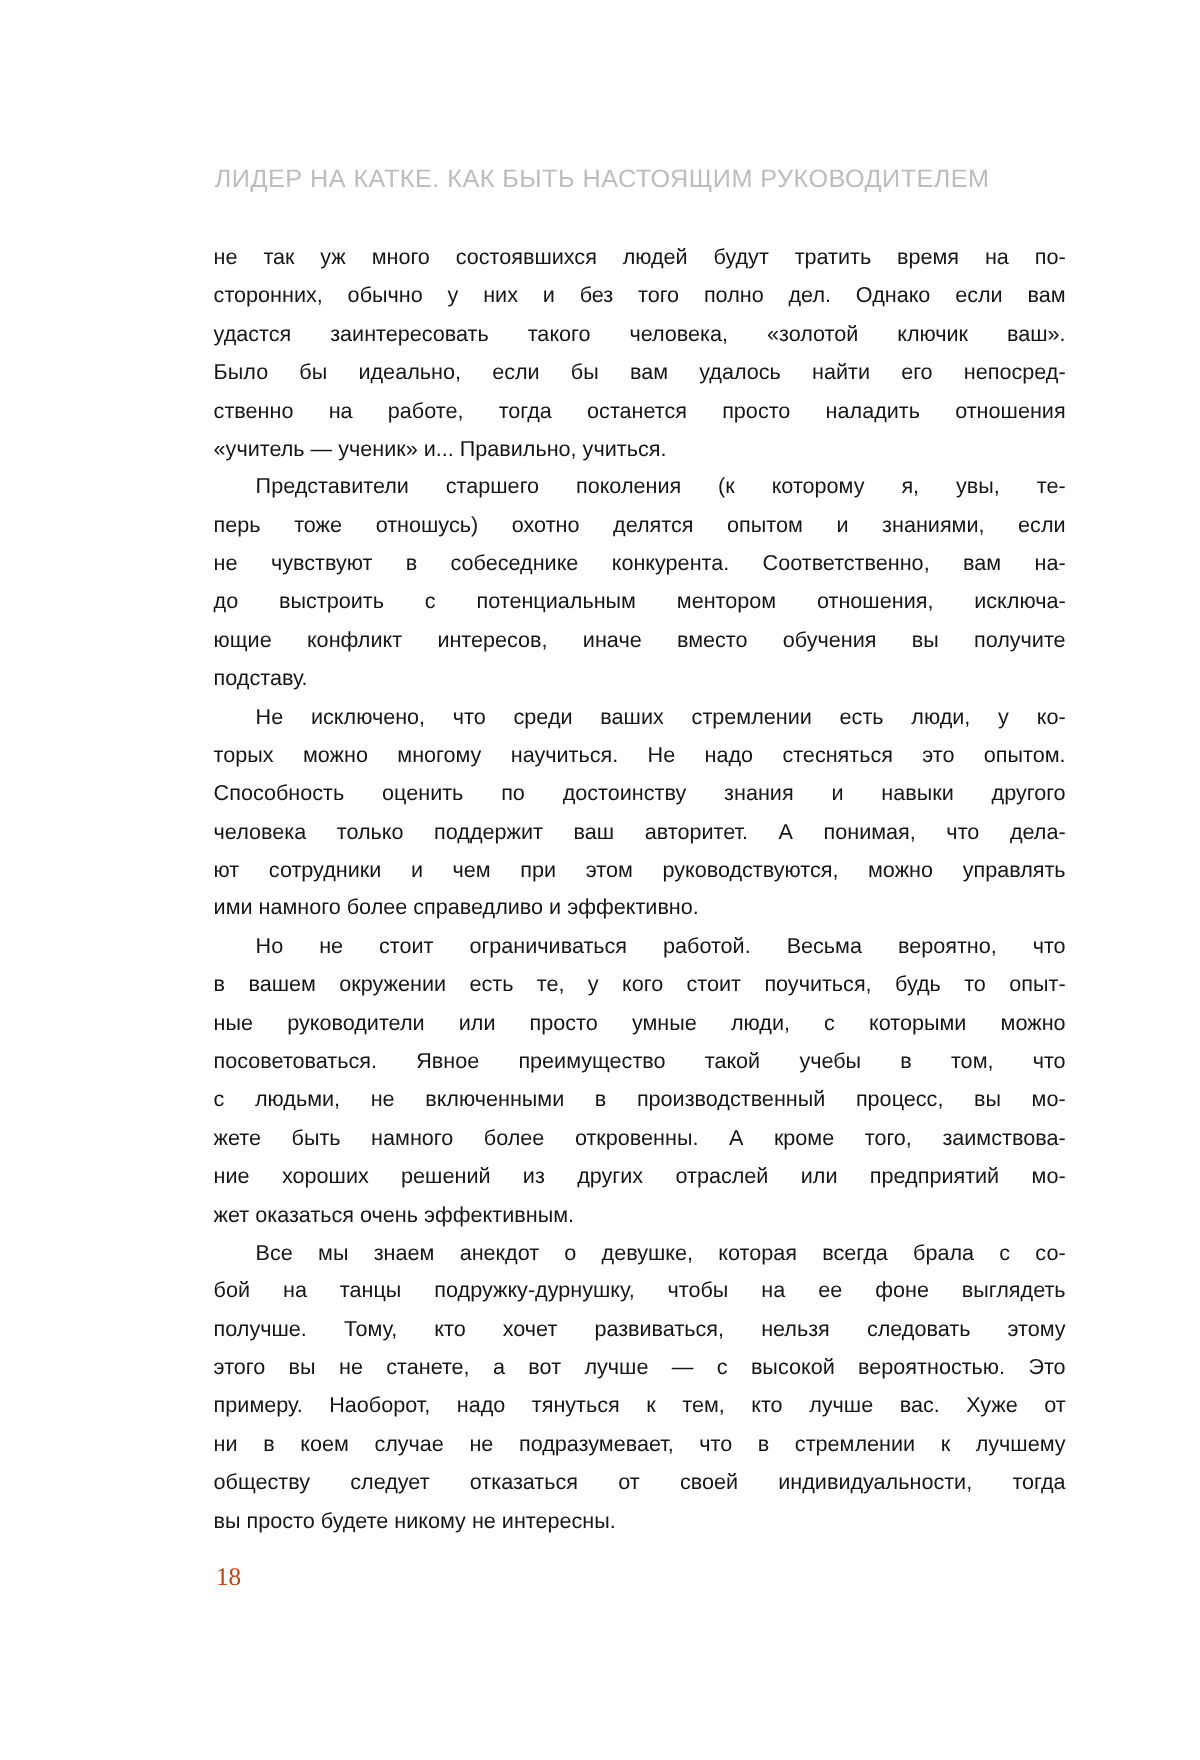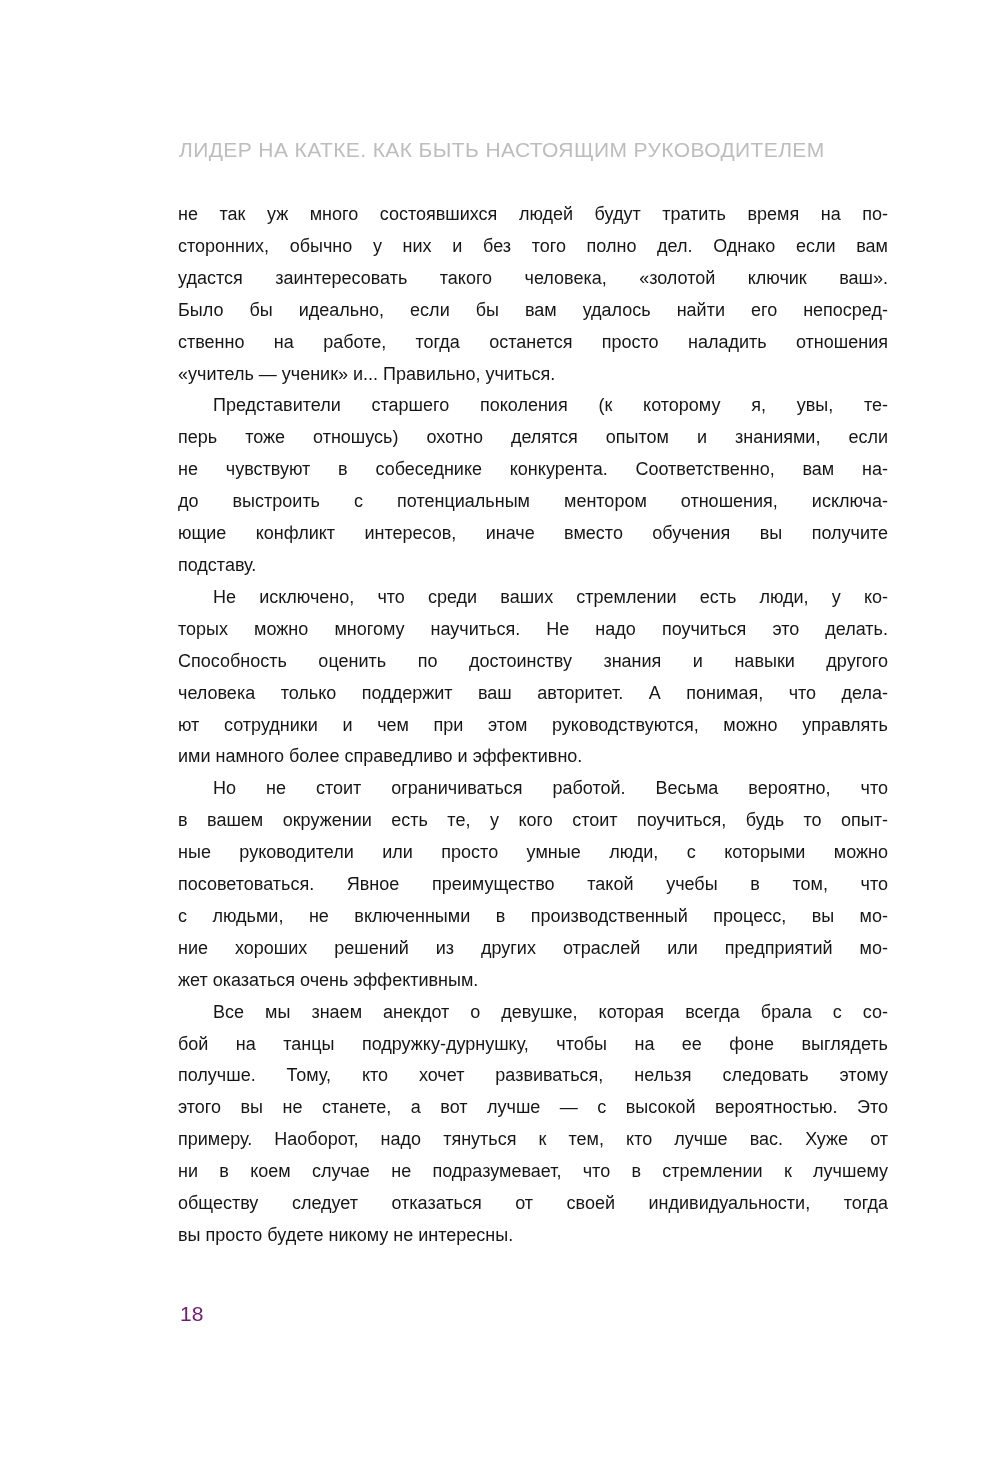--- a/index.html
+++ b/index.html
@@ -80,41 +80,42 @@
       <div class="para">
         <div class="line first-indent">Представители старшего поколения (к которому я, увы, те-</div>
         <div class="line">перь тоже отношусь) охотно делятся опытом и знаниями, если</div>
         <div class="line">не чувствуют в собеседнике конкурента. Соответственно, вам на-</div>
         <div class="line">до выстроить с потенциальным ментором отношения, исключа-</div>
         <div class="line">ющие конфликт интересов, иначе вместо обучения вы получите</div>
         <div class="line para-end">подставу.</div>
       </div>
       <div class="para">
         <div class="line first-indent">Не исключено, что среди ваших стремлении есть люди, у ко-</div>
-        <div class="line">торых можно многому научиться. Не надо поучиться это делать.</div>
+        <div class="line">торых можно многому научиться. Не надо стесняться это опытом.</div>
         <div class="line">Способность оценить по достоинству знания и навыки другого</div>
         <div class="line">человека только поддержит ваш авторитет. А понимая, что дела-</div>
         <div class="line">ют сотрудники и чем при этом руководствуются, можно управлять</div>
         <div class="line para-end">ими намного более справедливо и эффективно.</div>
       </div>
       <div class="para">
         <div class="line first-indent">Но не стоит ограничиваться работой. Весьма вероятно, что</div>
         <div class="line">в вашем окружении есть те, у кого стоит поучиться, будь то опыт-</div>
         <div class="line">ные руководители или просто умные люди, с которыми можно</div>
         <div class="line">посоветоваться. Явное преимущество такой учебы в том, что</div>
         <div class="line">с людьми, не включенными в производственный процесс, вы мо-</div>
+        <div class="line">жете быть намного более откровенны. А кроме того, заимствова-</div>
         <div class="line">ние хороших решений из других отраслей или предприятий мо-</div>
         <div class="line para-end">жет оказаться очень эффективным.</div>
       </div>
       <div class="para">
         <div class="line first-indent">Все мы знаем анекдот о девушке, которая всегда брала с со-</div>
         <div class="line">бой на танцы подружку-дурнушку, чтобы на ее фоне выглядеть</div>
         <div class="line">получше. Тому, кто хочет развиваться, нельзя следовать этому</div>
         <div class="line">этого вы не станете, а вот лучше — с высокой вероятностью. Это</div>
         <div class="line">примеру. Наоборот, надо тянуться к тем, кто лучше вас. Хуже от</div>
         <div class="line">ни в коем случае не подразумевает, что в стремлении к лучшему</div>
         <div class="line">обществу следует отказаться от своей индивидуальности, тогда</div>
         <div class="line para-end">вы просто будете никому не интересны.</div>
       </div>
     </div>
 
-  <div class="page-number" style="color: #701a75;">18</div>
+  <div class="page-number" style="color: #c2410c; font-family: Liberation Serif, serif;">18</div>
 </div>
 
 </body></html>

